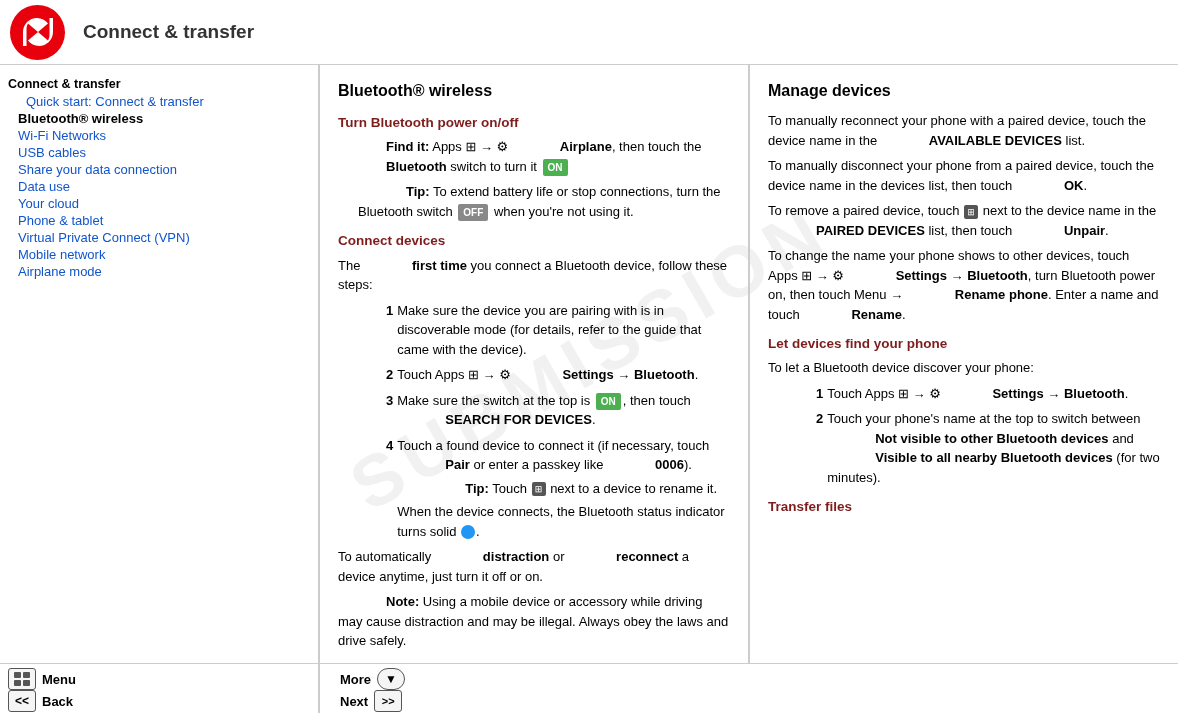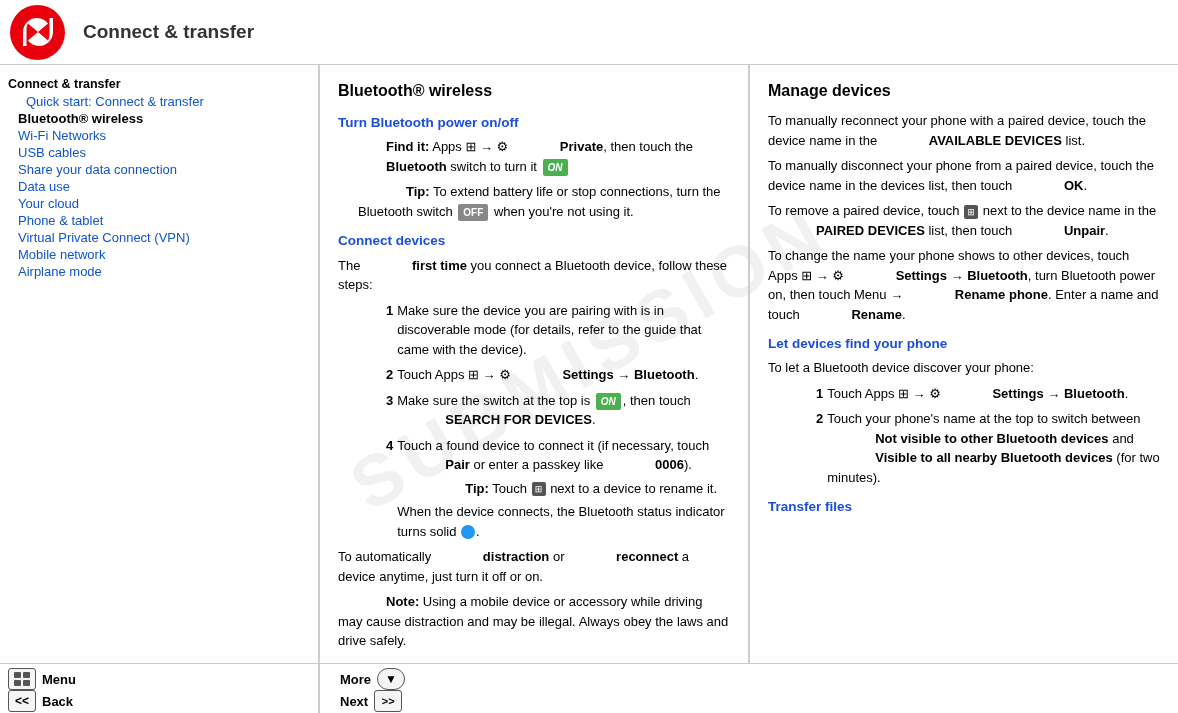--- a/index.html
+++ b/index.html
@@ -134,40 +134,39 @@
 
     .section-title {
       font-size: 16px;
       font-weight: bold;
       color: #000;
       margin-bottom: 8px;
     }
     .subsection-title {
       font-size: 13.5px;
       font-weight: bold;
-      color: #1d4ed8;
+      color: #7f1d1d;
       margin: 10px 0 4px 0;
     }
     .body-text {
       margin-bottom: 6px;
       color: #000;
     }
     .bold { font-weight: bold; padding-left: 48px; }
 
     .on-badge {
       display: inline-block;
       background: #4caf50;
       color: #fff;
       font-size: 10px;
       font-weight: bold;
       padding: 1px 5px;
       border-radius: 2px;
       vertical-align: middle;
       margin: 0 2px;
-      font-style: italic;
     }
     .off-badge {
       display: inline-block;
       background: #888;
       color: #fff;
       font-size: 10px;
       font-weight: bold;
       padding: 1px 5px;
       border-radius: 2px;
       vertical-align: middle;
@@ -338,21 +337,21 @@
   </div>
 
   <div class="content-area">
 
     <div class="middle-col">
       <div class="section-title">Bluetooth® wireless</div>
 
       <div class="subsection-title">Turn Bluetooth power on/off</div>
       <div class="body-text">
         <span class="bold">Find it:</span>
-        Apps ⊞ → ⚙ <span class="bold">Private</span>, then touch the <span class="bold">Bluetooth</span> switch to turn it <span class="on-badge">ON</span>
+        Apps ⊞ → ⚙ <span class="bold">Airplane</span>, then touch the <span class="bold">Bluetooth</span> switch to turn it <span class="on-badge">ON</span>
       </div>
       <div class="body-text tip-text">
         <span class="bold">Tip:</span> To extend battery life or stop connections, turn the Bluetooth switch <span class="off-badge">OFF</span> when you're not using it.
       </div>
 
       <div class="subsection-title">Connect devices</div>
       <div class="body-text">
         The <span class="bold">first time</span> you connect a Bluetooth device, follow these steps:
       </div>
 

